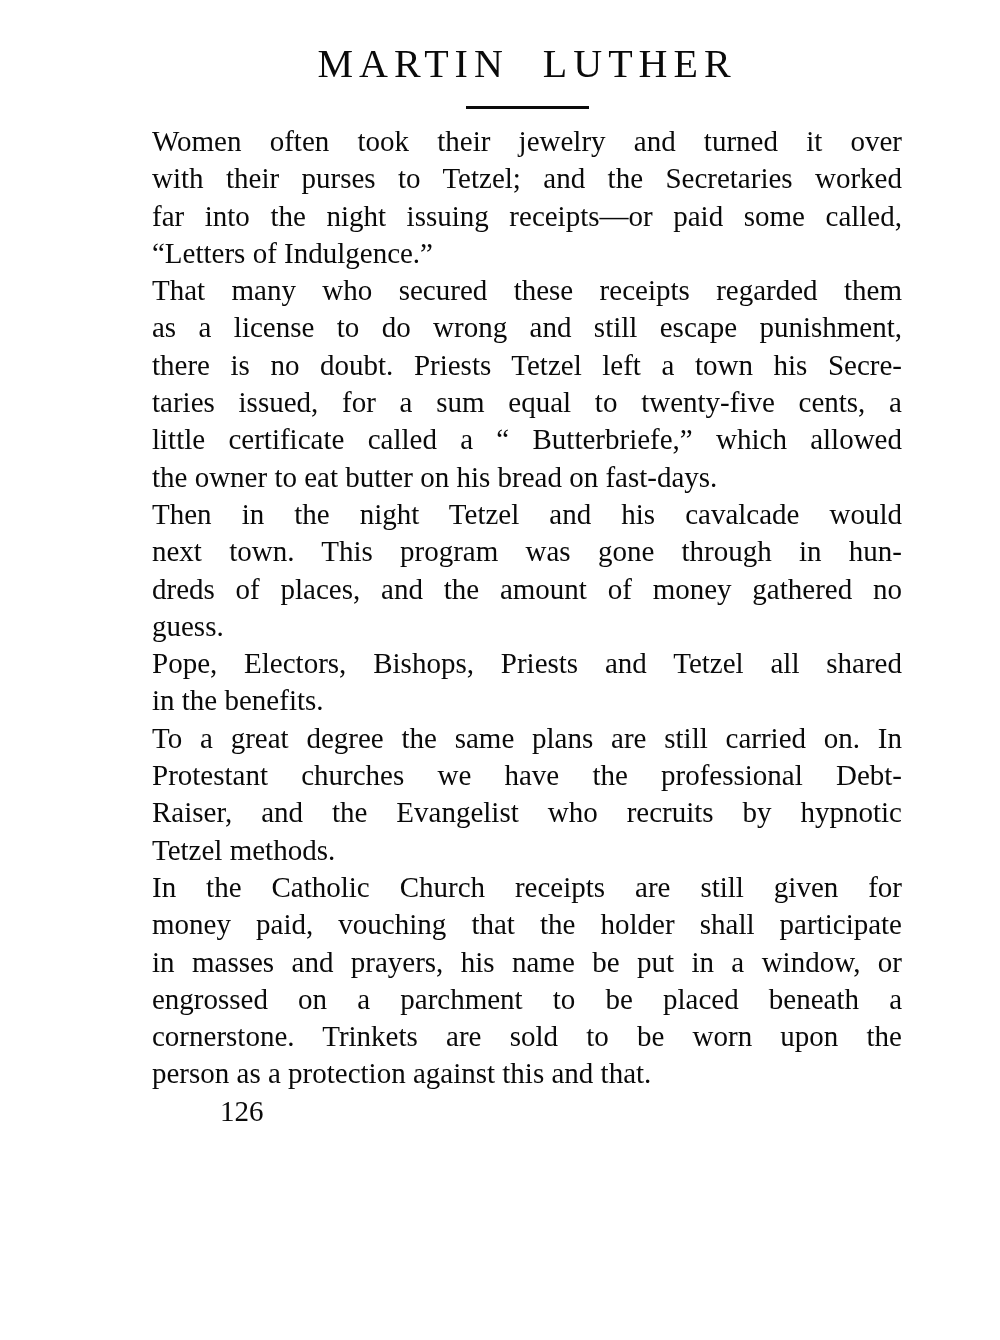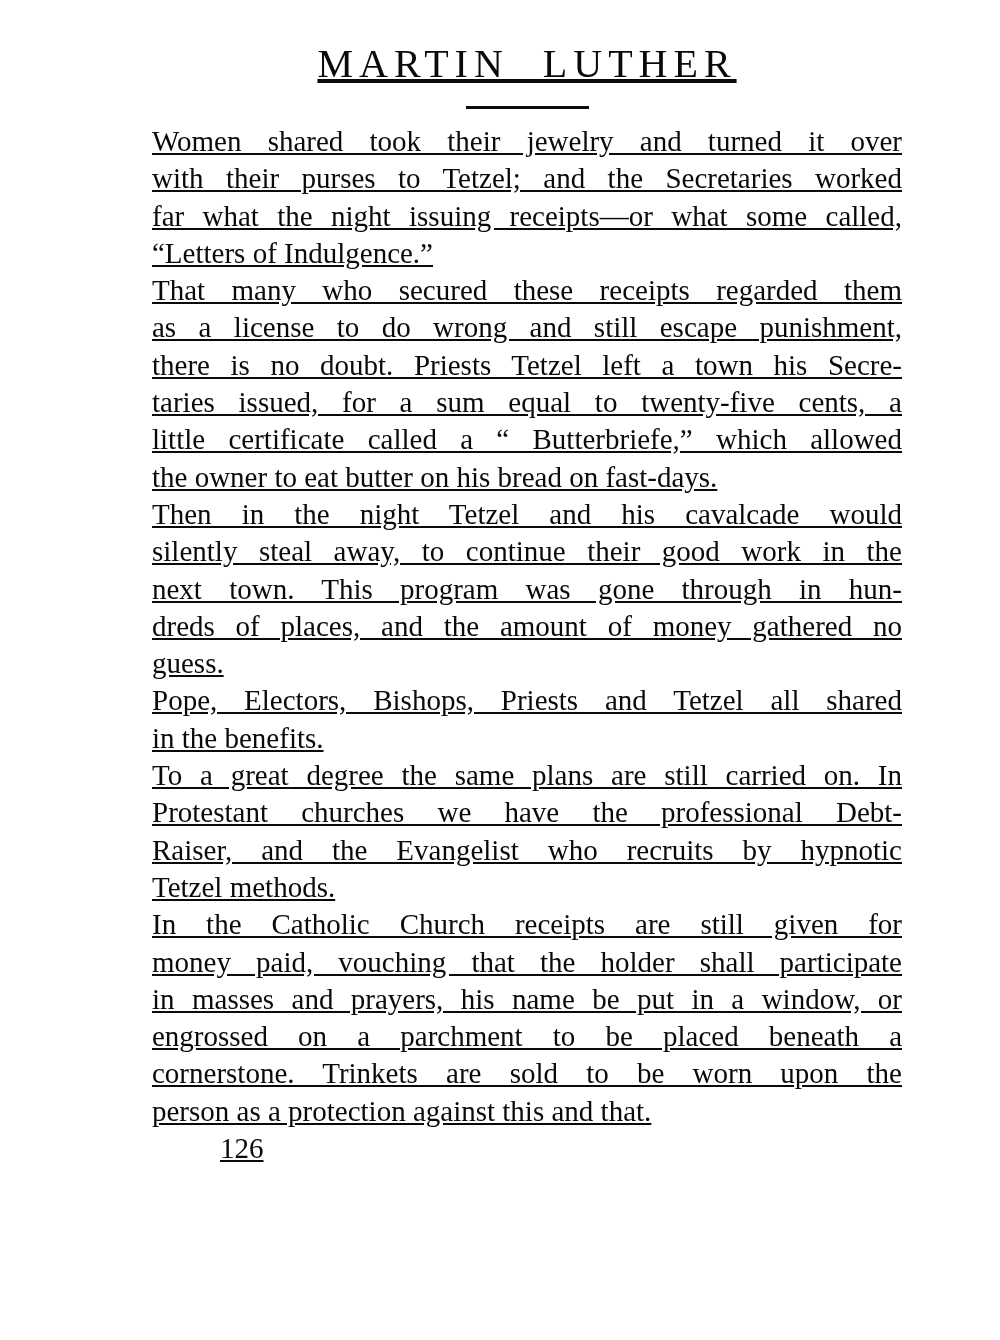--- a/index.html
+++ b/index.html
@@ -8,21 +8,20 @@
     background: #ffffff;
   }
   .page {
     position: relative;
     width: 1000px;
     height: 1340px;
     background: #ffffff;
     overflow: hidden;
     font-family: "Liberation Serif", "DejaVu Serif", serif;
     color: #0a0a0a;
-    text-decoration: underline;
   }
   .running-head {
     margin: 0 0 0 152px;
     padding-top: 44px;
     width: 750px;
     text-align: center;
     font-size: 40px;
     font-weight: normal;
     line-height: 1;
     letter-spacing: 6px;
@@ -61,36 +60,35 @@
 </head>
 <body>
 
 <div class="page">
   <h1 class="running-head">MARTIN LUTHER</h1>
 
   <div class="title-divider"></div>
 
   <div class="text-block">
       <div class="paragraph">
-        <div class="line">Women shared took their jewelry and turned it over</div>
+        <div class="line">Women often took their jewelry and turned it over</div>
         <div class="line">with their purses to Tetzel; and the Secretaries worked</div>
-        <div class="line">far what the night issuing receipts—or what some called,</div>
+        <div class="line">far into the night issuing receipts—or paid some called,</div>
         <div class="line last">“Letters of Indulgence.”</div>
       </div>
       <div class="paragraph">
         <div class="line">That many who secured these receipts regarded them</div>
         <div class="line">as a license to do wrong and still escape punishment,</div>
         <div class="line">there is no doubt. Priests Tetzel left a town his Secre-</div>
         <div class="line">taries issued, for a sum equal to twenty-five cents, a</div>
         <div class="line">little certificate called a “ Butterbriefe,” which allowed</div>
         <div class="line last">the owner to eat butter on his bread on fast-days.</div>
       </div>
       <div class="paragraph">
         <div class="line">Then in the night Tetzel and his cavalcade would</div>
-        <div class="line">silently steal away, to continue their good work in the</div>
         <div class="line">next town. This program was gone through in hun-</div>
         <div class="line">dreds of places, and the amount of money gathered no</div>
         <div class="line last">guess.</div>
       </div>
       <div class="paragraph">
         <div class="line">Pope, Electors, Bishops, Priests and Tetzel all shared</div>
         <div class="line last">in the benefits.</div>
       </div>
       <div class="paragraph">
         <div class="line">To a great degree the same plans are still carried on. In</div>

